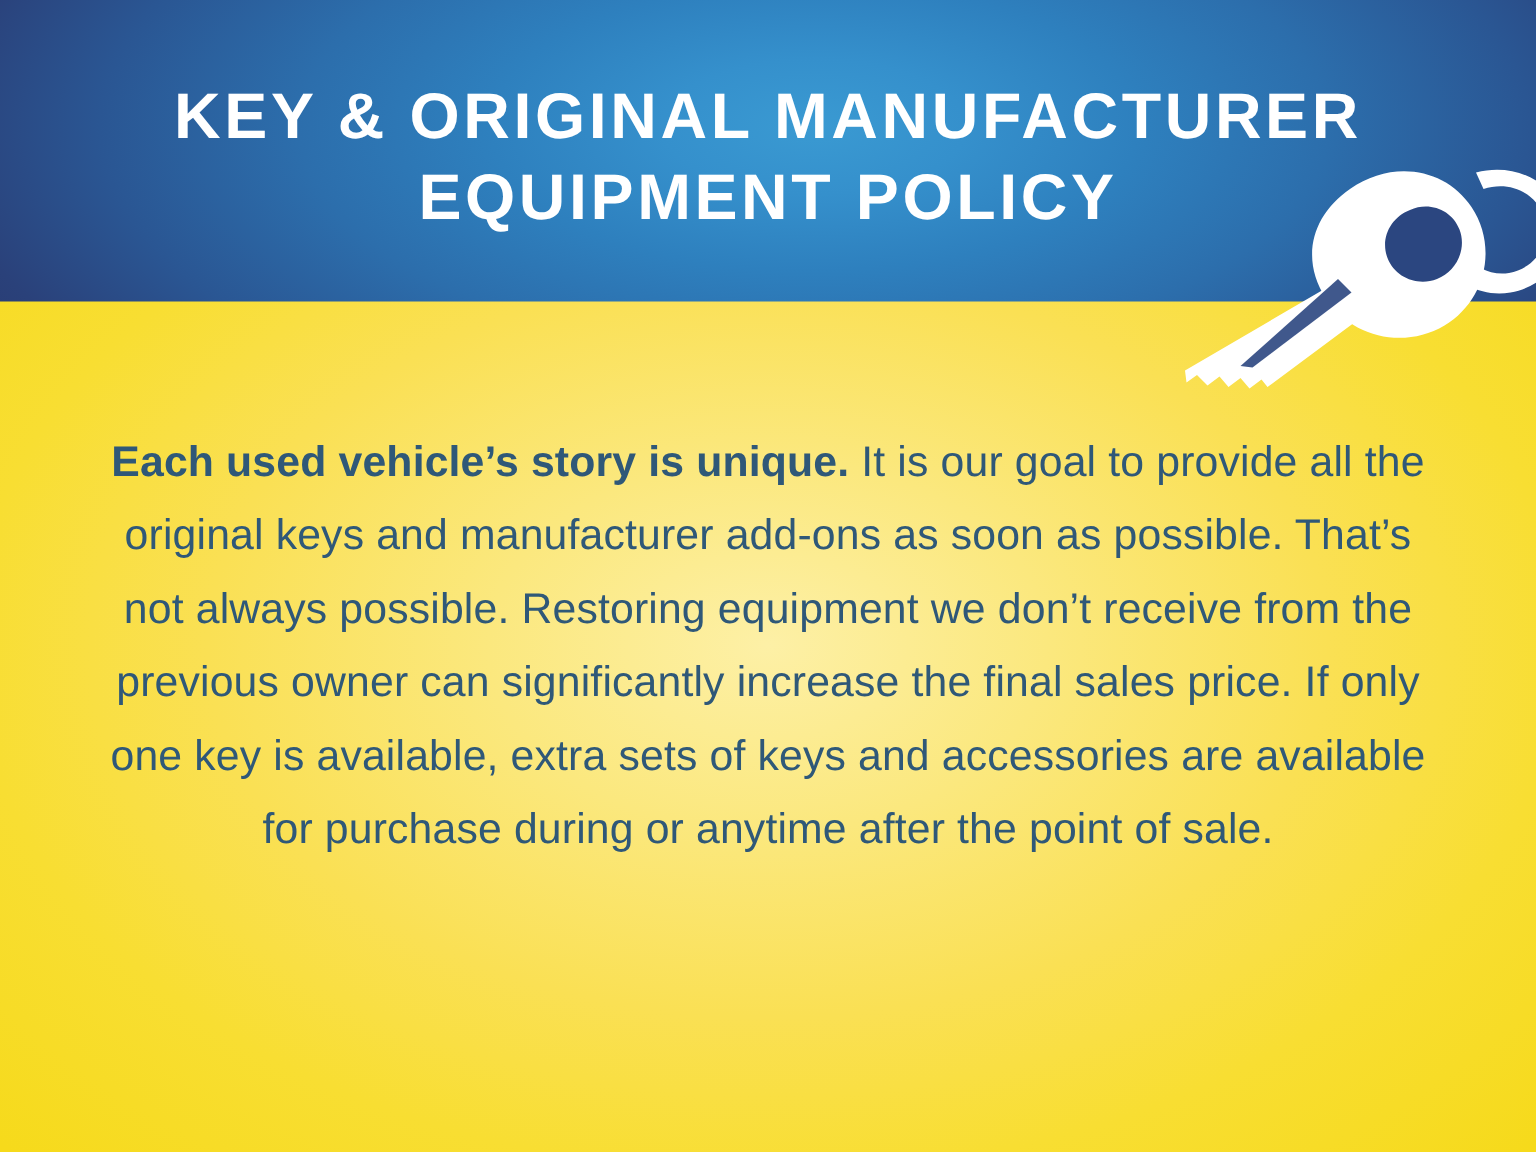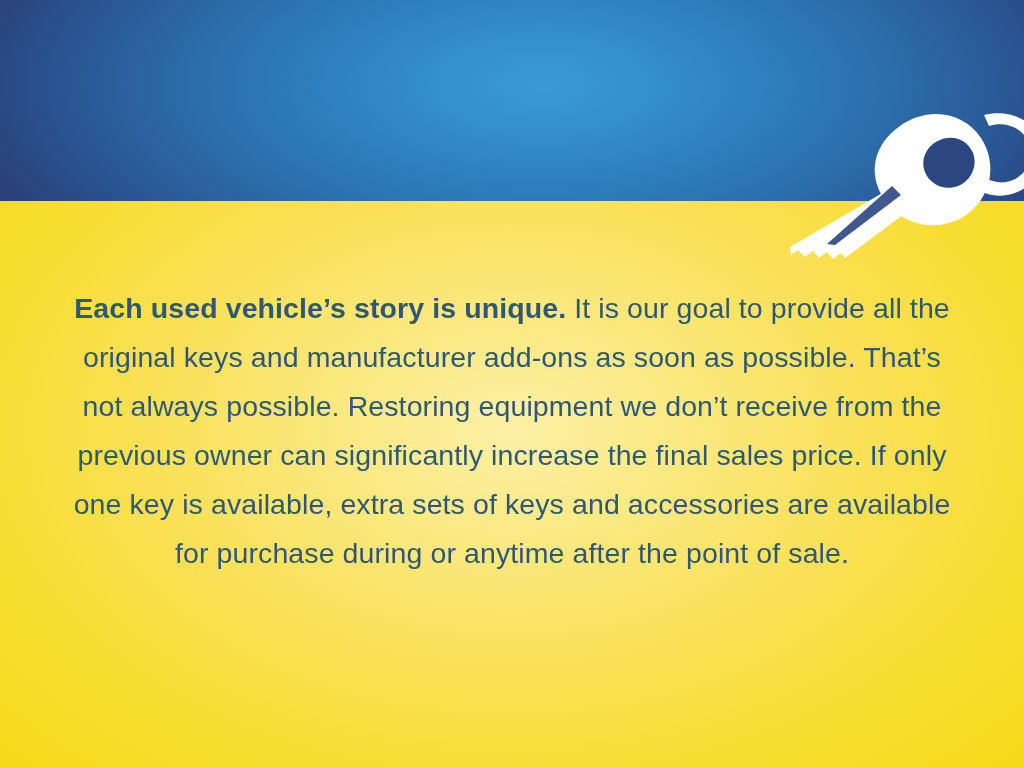--- a/index.html
+++ b/index.html
@@ -107,20 +107,22 @@
     font-weight: bold;
   }
 </style>
 </head>
 <body>
 
 <div class="slide">
 
   <div class="header-band">
     <div class="header-inner">
+      <div class="title-line">KEY &amp; ORIGINAL MANUFACTURER</div>
+      <div class="title-line">EQUIPMENT POLICY</div>
     </div>
   </div>
 
   <div class="key-graphic">
     <svg viewBox="0 0 248 175" xmlns="http://www.w3.org/2000/svg" aria-hidden="true">
       <g fill="#FFFFFF">
 
         <path d="M196 19
                  C 223 12, 249 26, 254 49
                  C 259 73, 243 95, 219 99

